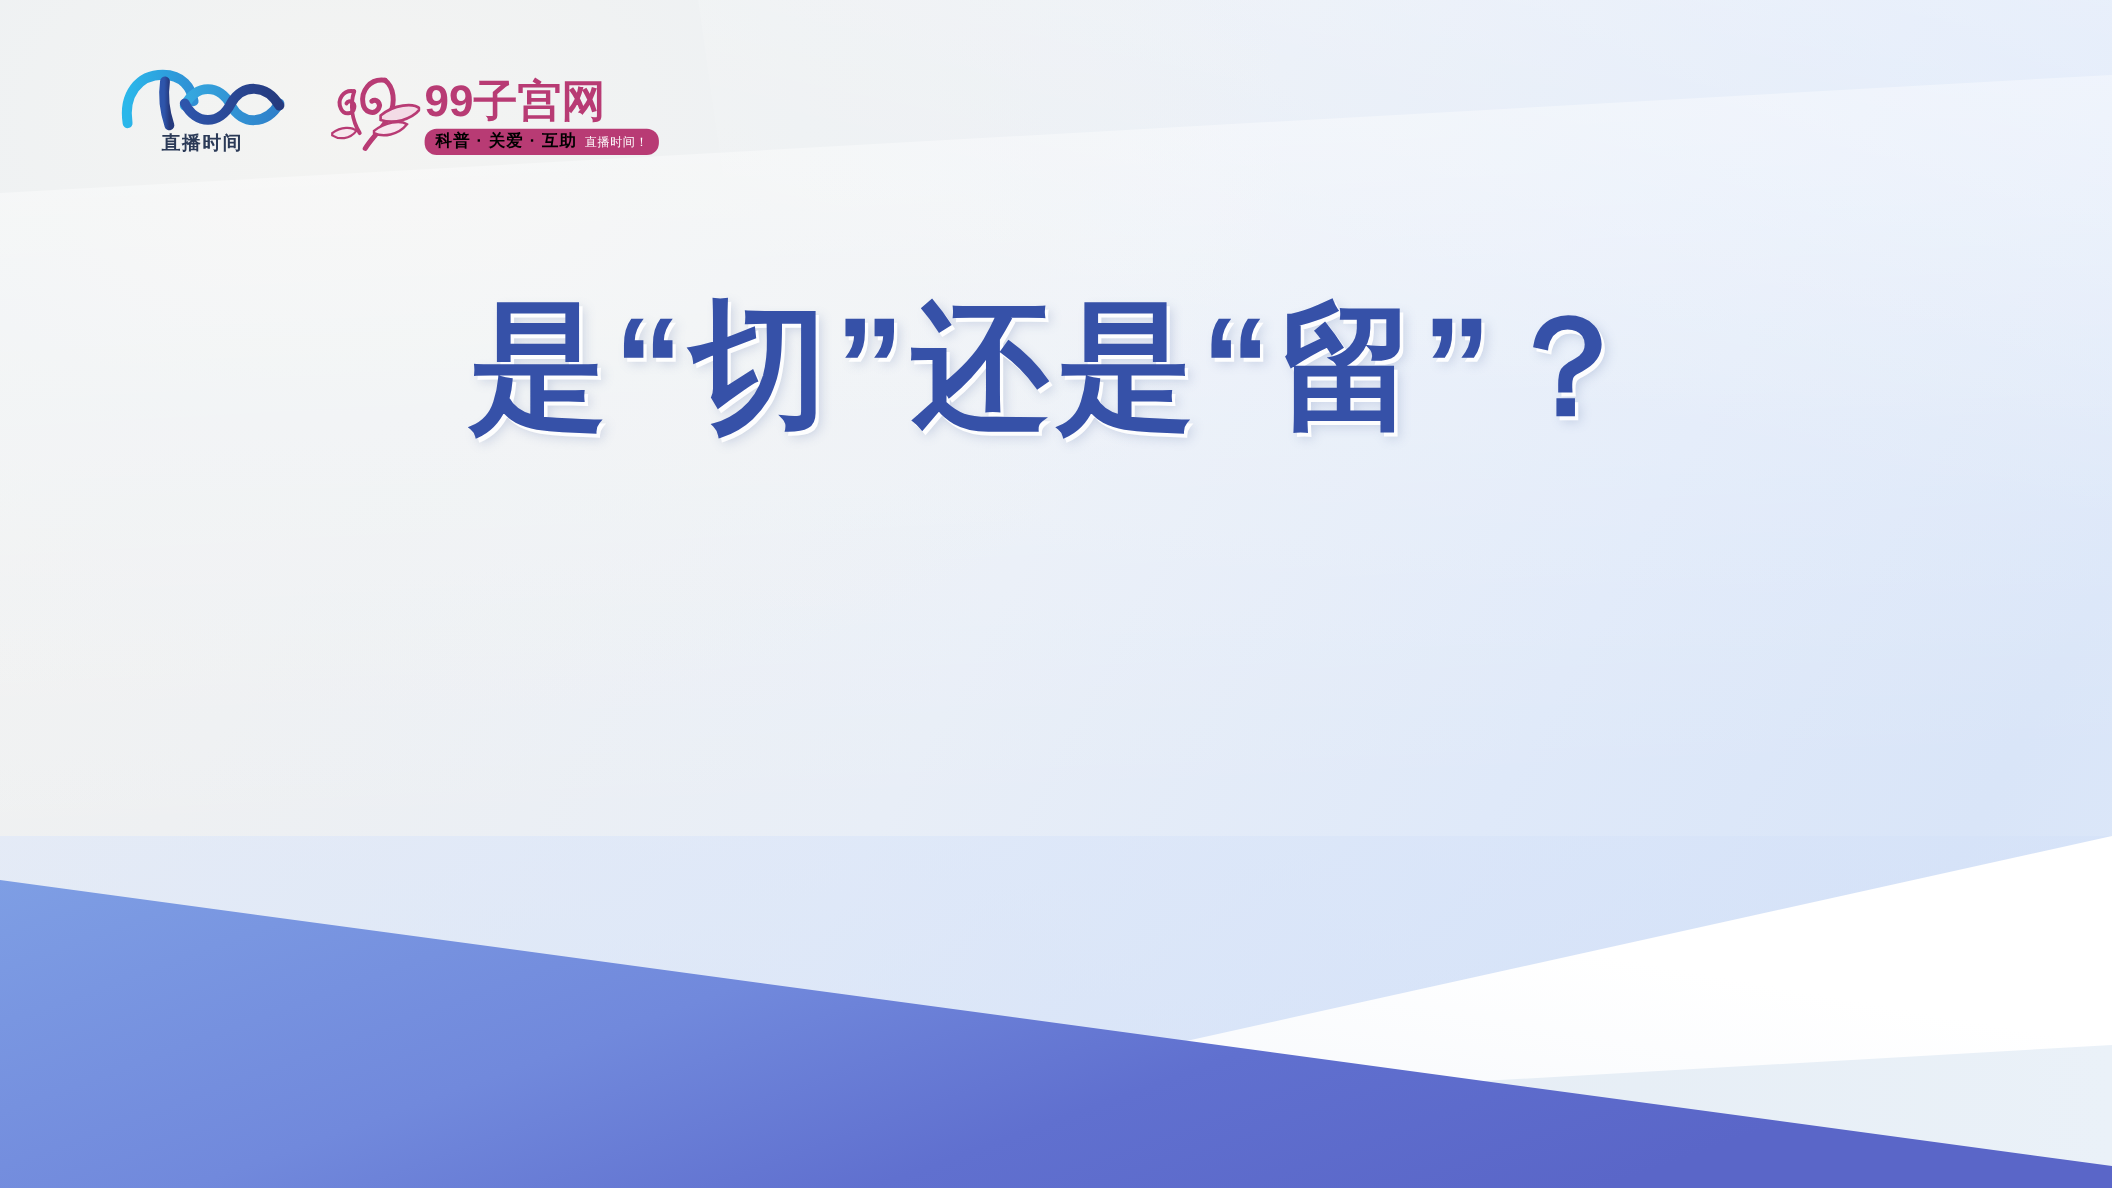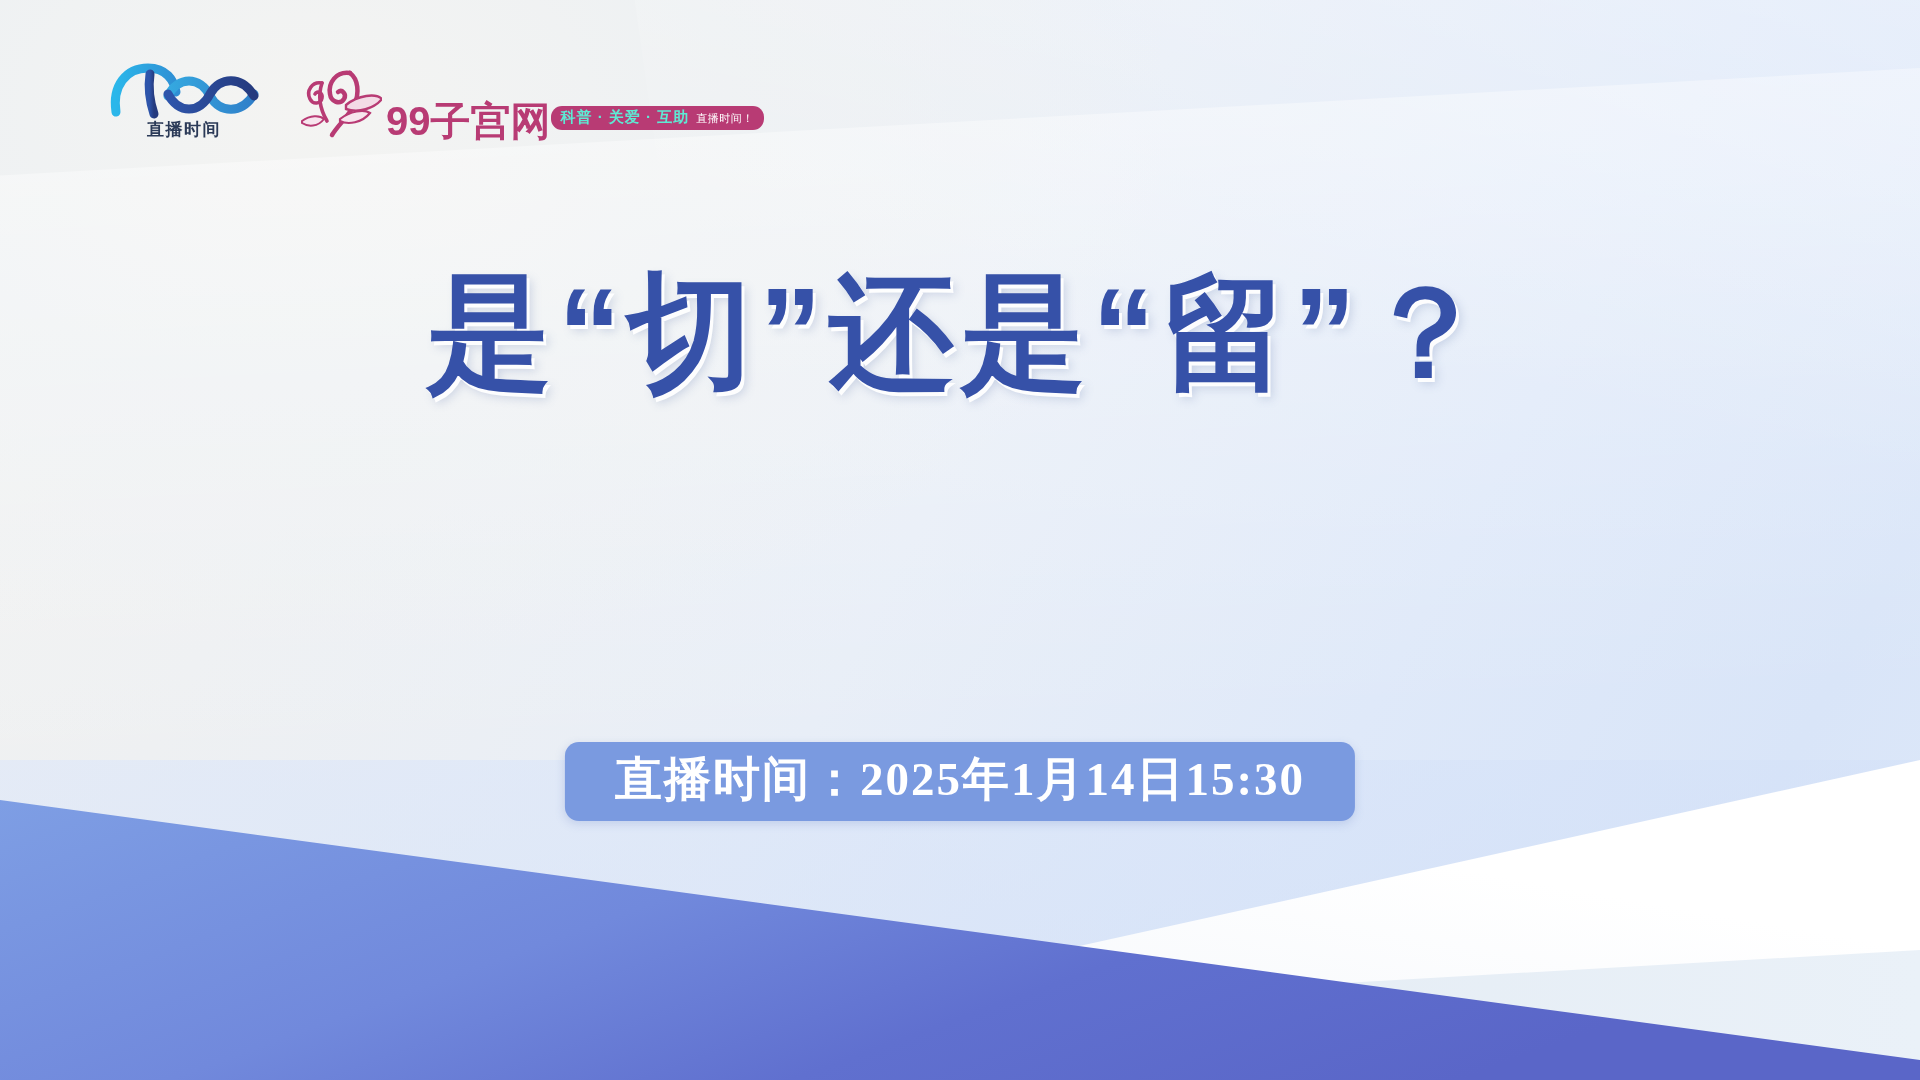--- a/index.html
+++ b/index.html
@@ -58,36 +58,36 @@
     font-size:17px;
     font-weight:700;
     letter-spacing:1.5px;
     color:#2b3a57;
     margin-top:-2px;
   }
 
   
   .logo-99 { position:relative; display:flex; align-items:flex-end; gap:4px; }
   .logo-99 .mark { width:86px; height:76px; }
-  .logo-99 .righty { display:flex; flex-direction:row; align-items:flex-start; }
+  .logo-99 .righty { display:flex; flex-direction:column; align-items:flex-start; }
   .logo-99 .word {
     font-family:"Liberation Sans","DejaVu Sans",sans-serif;
     font-size:40px; font-weight:700; line-height:1;
     color:#b83b74; letter-spacing:0px;
   }
   .logo-99 .pill {
     margin-top:5px;
     background:#b83b74;
     border-radius:11px;
     padding:2px 10px 3px 10px;
     display:flex; align-items:baseline; gap:7px;
     white-space:nowrap;
   }
   .logo-99 .pill .t1 {
-    color:#5eead4; font-size:15px; font-weight:700; letter-spacing:1px;
+    color:#000000; font-size:15px; font-weight:700; letter-spacing:1px;
   }
   .logo-99 .pill .t2 {
     color:#ffffff; font-size:11px; font-weight:400; letter-spacing:0.5px;
   }
 
   
   .episode {
     position:absolute; right:104px; top:62px;
     font-family:"Liberation Serif","DejaVu Serif",serif;
     font-weight:700;
@@ -236,17 +236,14 @@
         </div>
       </div>
     </div>
 
   </div>
 
   <div class="title-block">
     <div class="title-line l2">是“切”还是“留”？</div>
   </div>
 
-  <div class="time-banner">
-    <div class="txt">直播时间：2025年1月14日15:30</div>
-  </div>
 
 </div>
 
 </body></html>

